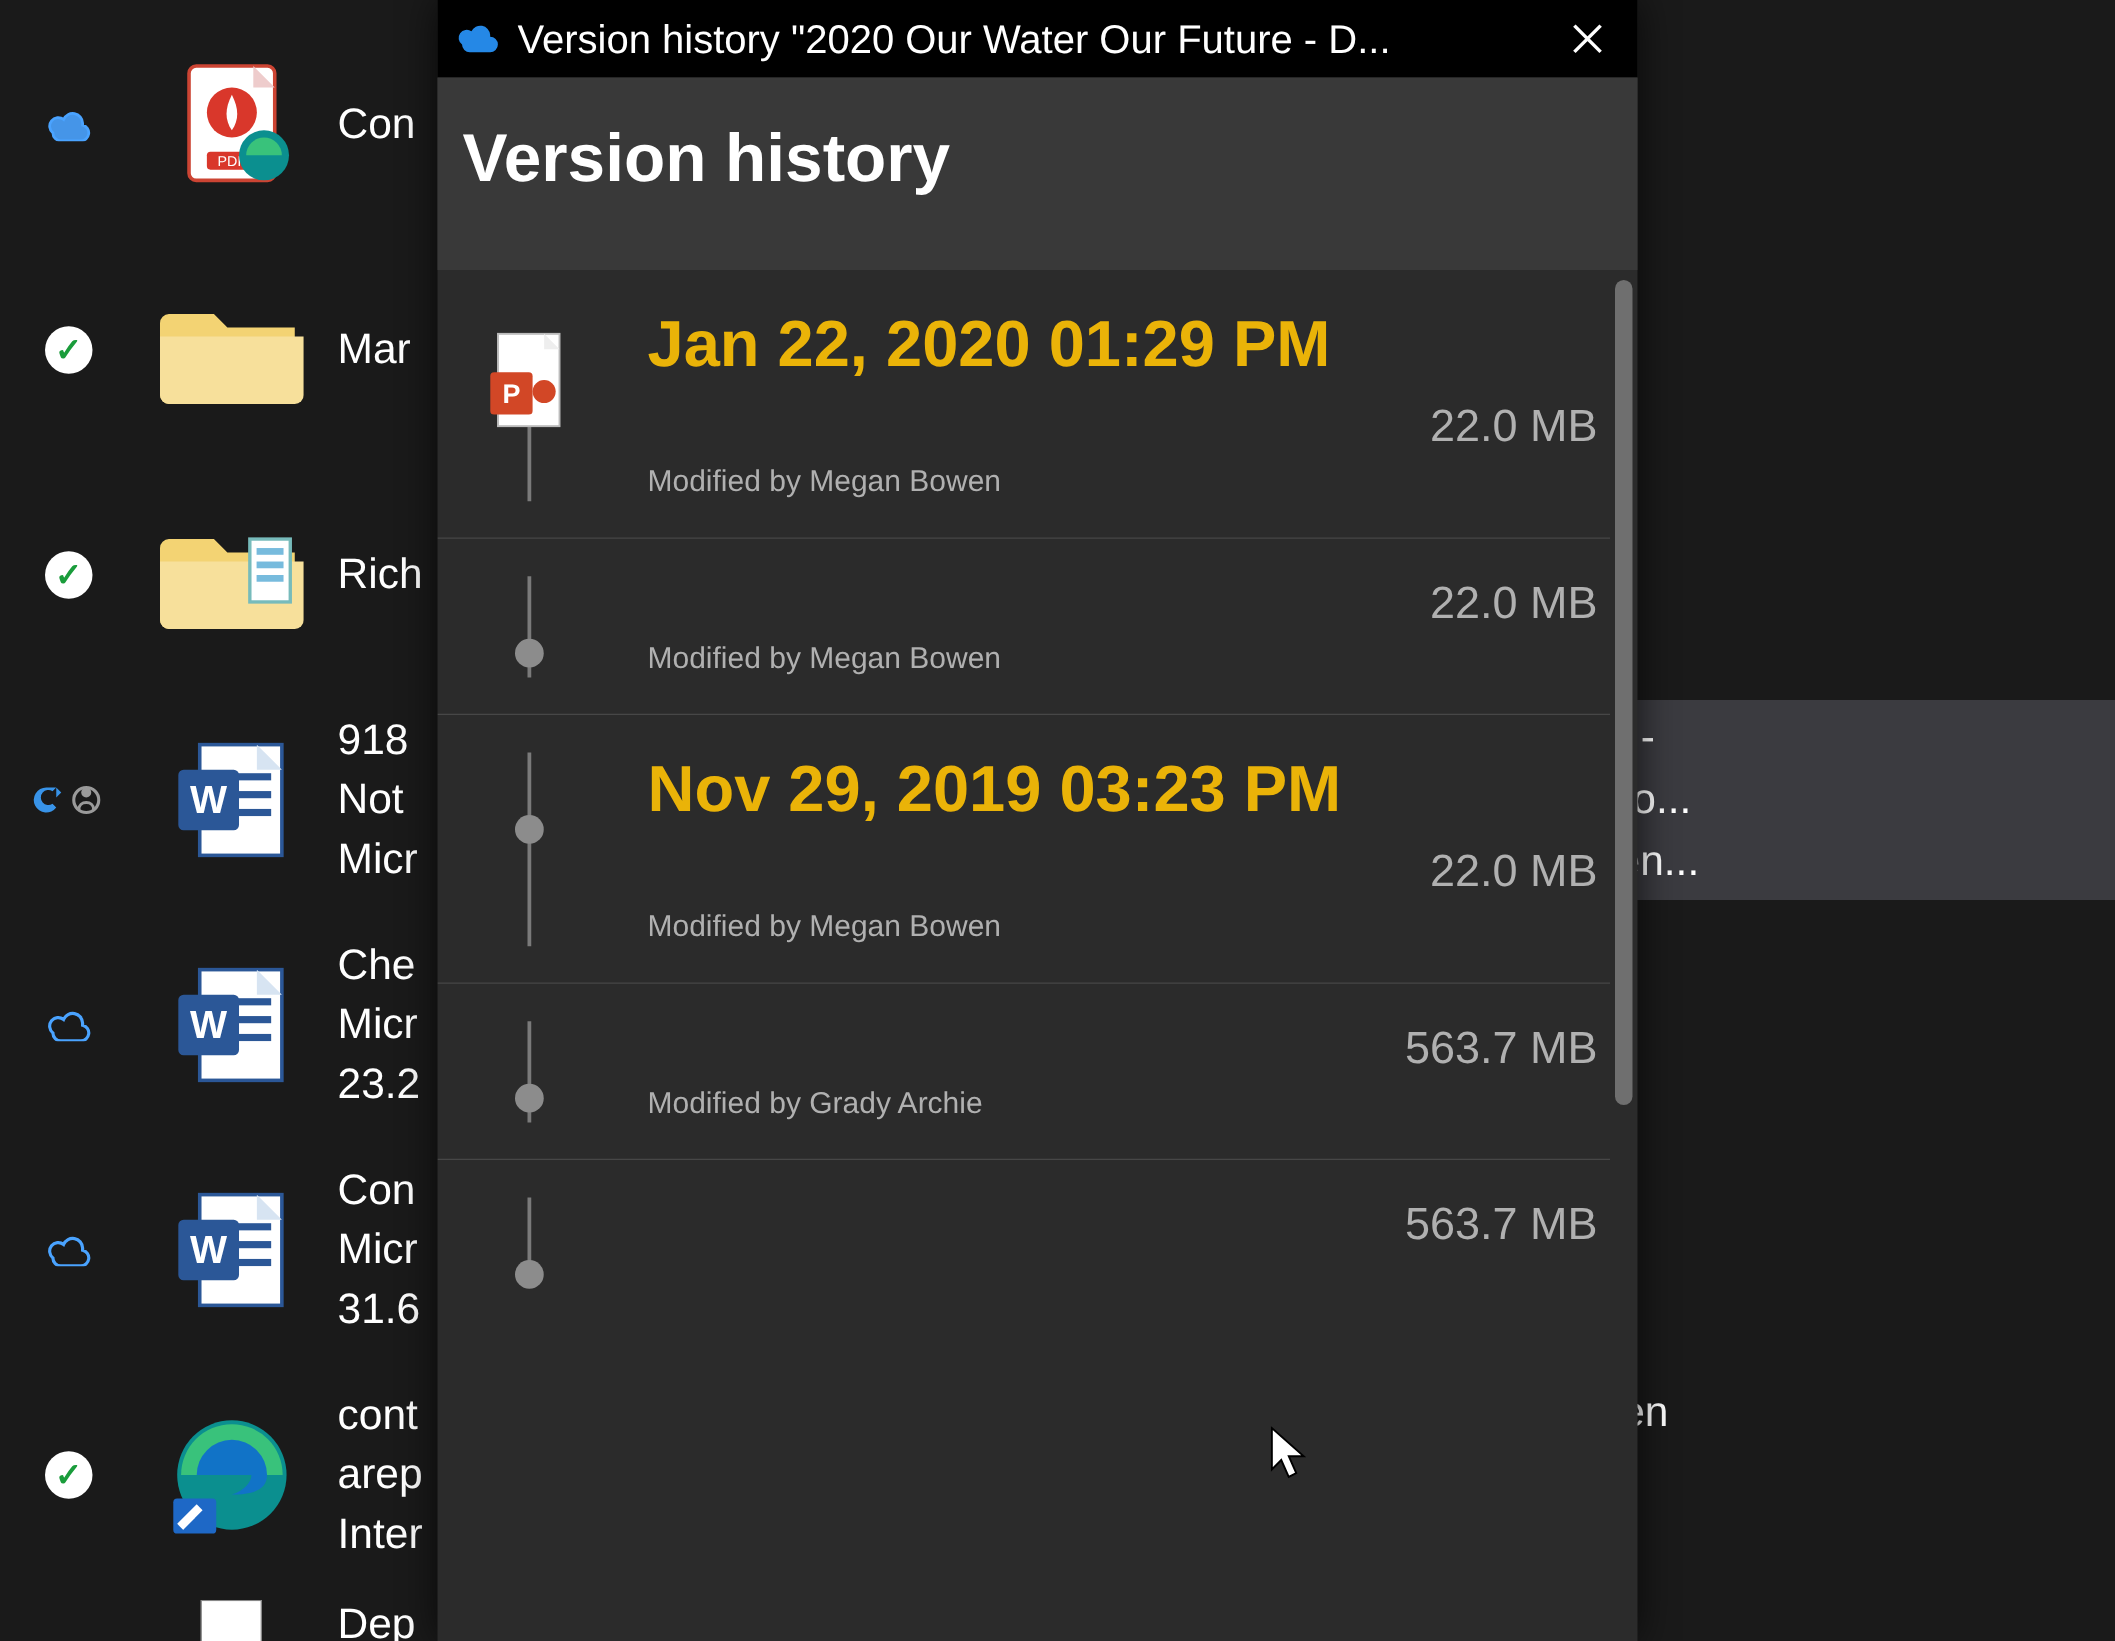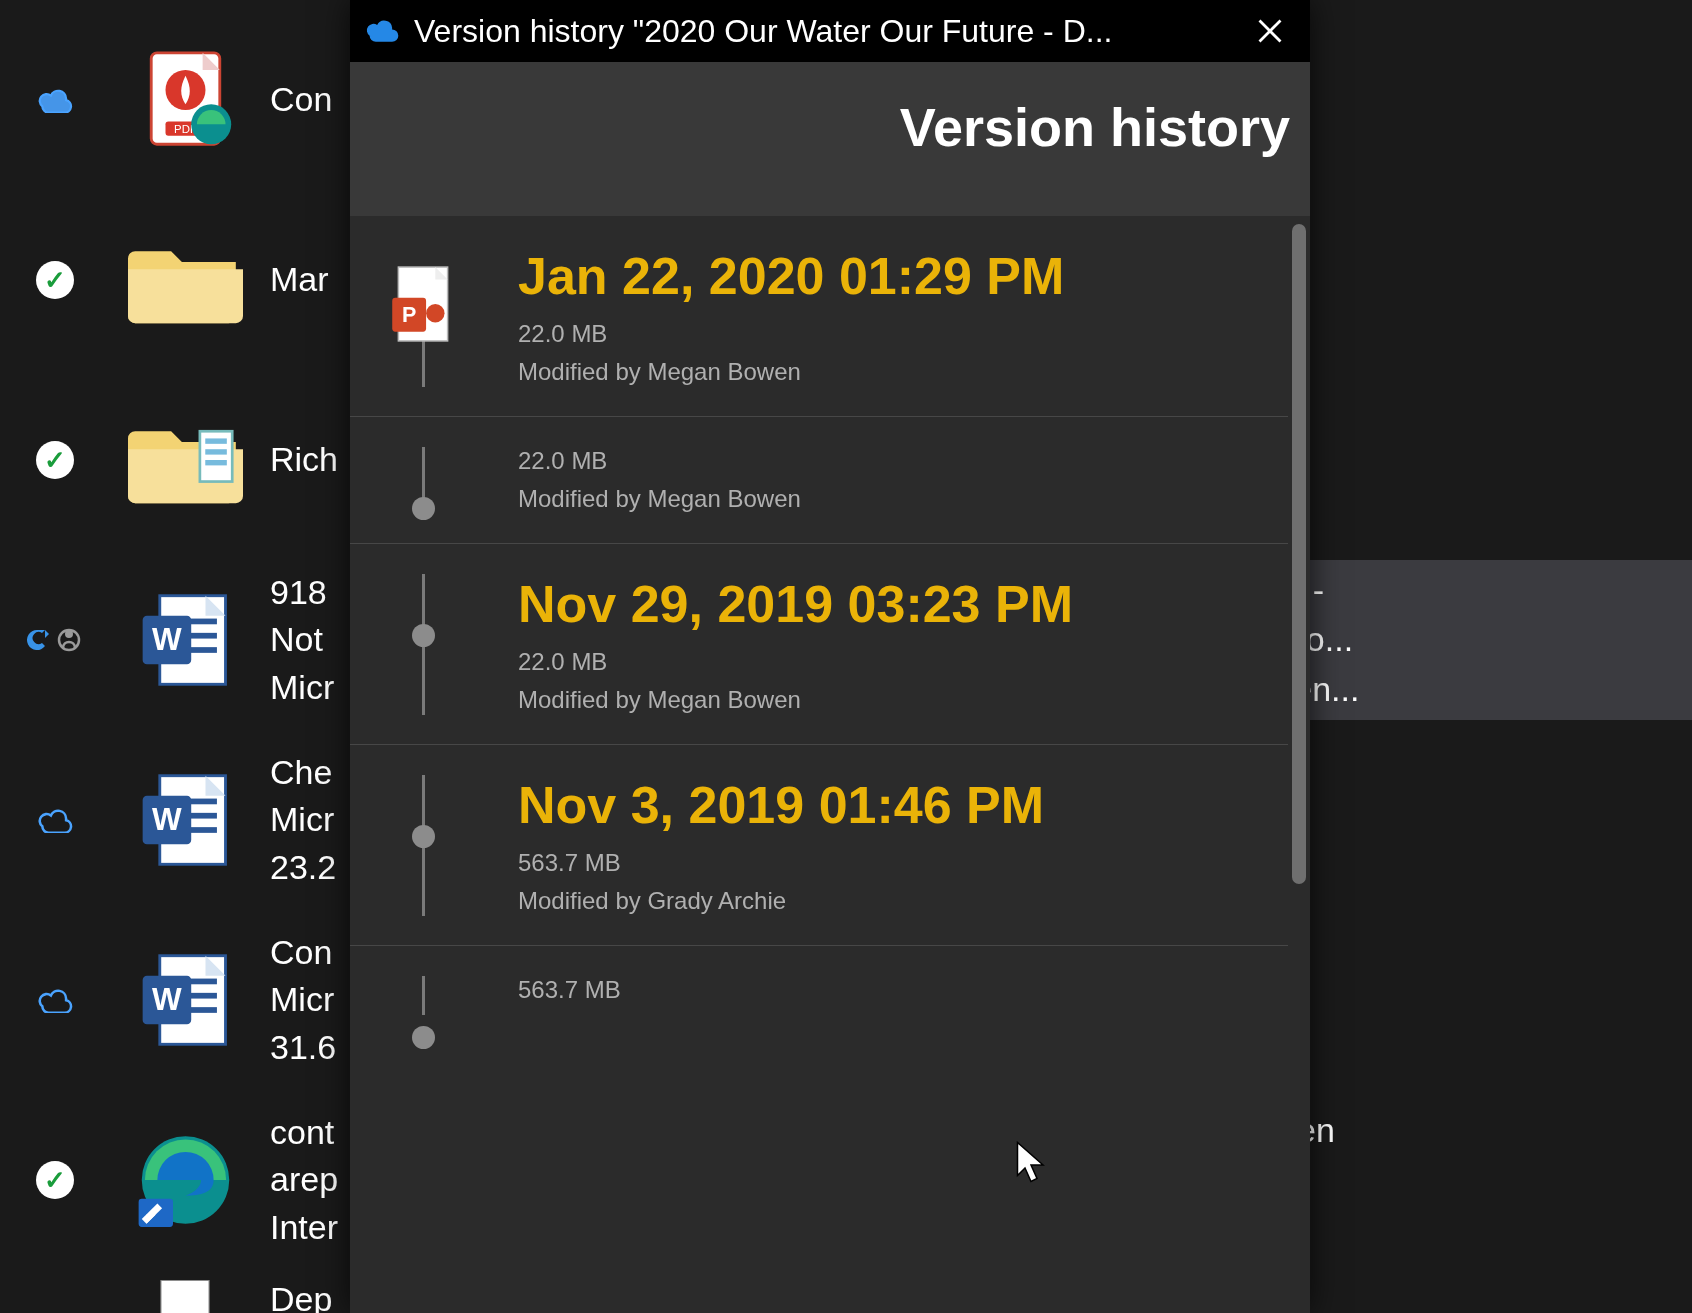--- a/index.html
+++ b/index.html
@@ -105,21 +105,21 @@
   }
   .titlebar .close {
     width: 60px; height: 50px;
     display:flex; align-items:center; justify-content:center;
     color:#fff;
     font-size: 32px;
     cursor:pointer;
   }
   .dialog-header {
     background:#393939;
-    text-align:right;
+    text-align:left;
     padding: 34px 20px 36px;
   }
   .dialog-header h1 {
     font-size: 54px;
     font-weight: 600;
     margin-bottom: 22px;
   }
   .dialog-header .filename {
     font-size: 34px;
     color:#e8e8e8;
@@ -174,23 +174,24 @@
     padding-right: 10px;
     padding-left: 48px;
   }
   .vdate {
     font-size: 52px;
     font-weight: 600;
     color:#eab308;
     margin-bottom: 14px;
   }
   .vsize {
-    font-size: 24px;
+    font-size: 36px;
     color:#b0b0b0;
     margin-bottom: 10px;
+    text-align: right;
   }
   .vmod {
     font-size: 24px;
     color:#b0b0b0;
   }
   
   .scrollbar-track {
     position:absolute;
     right:0; top:0; bottom:0;
     width:22px;
@@ -477,21 +478,20 @@
           <div class="vmod">Modified by Megan Bowen</div>
         </div>
       </div>
 
       <div class="vrow">
         <div class="timeline">
             <div class="line"></div>
             <div class="dot"></div>
           </div>
         <div class="vbody">
-          <div class="vdate">Nov  3, 2019 01:46 PM</div>
           <div class="vsize">563.7 MB</div>
           <div class="vmod">Modified by Grady Archie</div>
         </div>
       </div>
 
       <div class="vrow" style="border-bottom:none">
         <div class="timeline">
             <div class="line"></div>
             <div class="dot"></div>
           </div>

